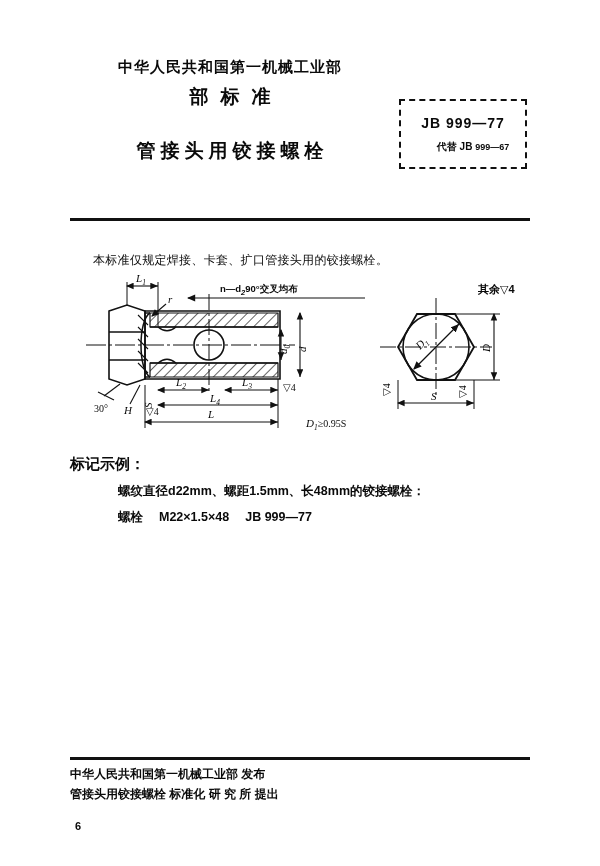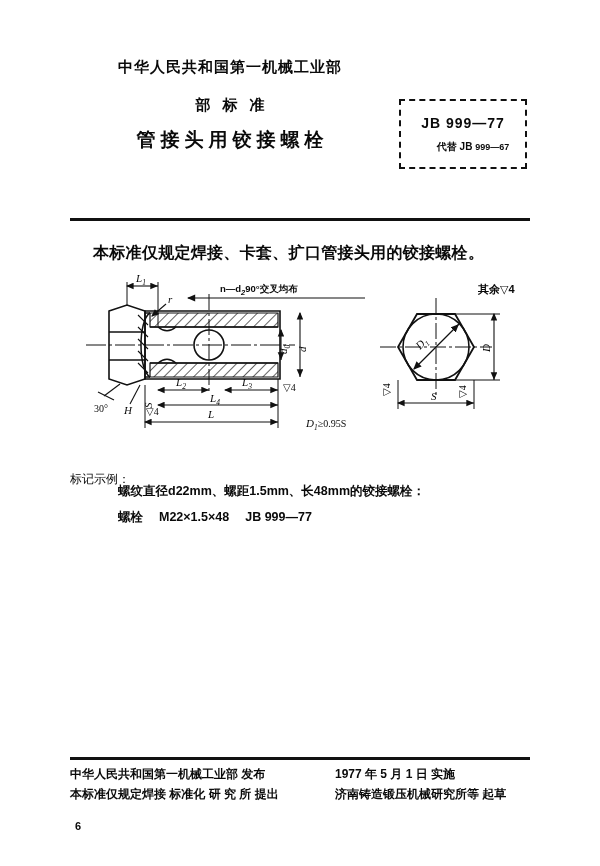--- a/index.html
+++ b/index.html
@@ -32,31 +32,31 @@
     text-align: center;
   }
   .ministry {
     font-size: 15px;
     font-weight: bold;
     letter-spacing: 1px;
     line-height: 1.2;
     white-space: nowrap;
   }
   .bu-biao-zhun {
-    font-size: 15px;
+    font-size: 19px;
     font-weight: bold;
     letter-spacing: 12px;
-    margin-top: 20px;
+    margin-top: 8px;
     padding-left: 12px;
   }
   .doc-title {
     font-size: 19px;
     font-weight: bold;
     letter-spacing: 5px;
-    margin-top: 12px;
+    margin-top: 28px;
     padding-left: 5px;
     white-space: nowrap;
   }
 
   
   .std-box {
     position: absolute;
     left: 399px;
     top: 99px;
     width: 128px;
@@ -98,35 +98,34 @@
     top: 757px;
     width: 460px;
     height: 3px;
     background: #111;
   }
 
   
   .scope-text {
     position: absolute;
     left: 93px;
-    top: 243px;
-    font-size: 16px;
-    font-weight: bold;
-    letter-spacing: 0.3px;
-    white-space: nowrap;
-  }
-
-  .mark-label {
-    position: absolute;
-    left: 70px;
-    top: 455px;
+    top: 252px;
     font-size: 12px;
     font-weight: normal;
-    white-space: nowrap;
-    margin-top: 16px;
+    letter-spacing: 0.3px;
+    white-space: nowrap;
+  }
+
+  .mark-label {
+    position: absolute;
+    left: 70px;
+    top: 455px;
+    font-size: 15px;
+    font-weight: bold;
+    white-space: nowrap;
   }
   .mark-line1 {
     position: absolute;
     left: 118px;
     top: 483px;
     font-size: 12.5px;
     font-weight: bold;
     white-space: nowrap;
   }
   .mark-line2 {
@@ -352,22 +351,18 @@
   </div>
 
   <div class="mark-label">标记示例：</div>
   <div class="mark-line1">螺纹直径d22mm、螺距1.5mm、长48mm的铰接螺栓：</div>
   <div class="mark-line2"><span>螺栓</span><span class="gap"></span><span>M22×1.5×48</span><span class="gap"></span><span>JB 999—77</span></div>
 
   <div class="rule-bottom"></div>
   <div class="footer">
     <div class="footer-col-left">
       <div class="footer-line">中华人民共和国第一机械工业部 发布</div>
-      <div class="footer-line">本标准仅规定焊接 标准化 研 究 所 提出</div>
-    </div>
-    <div class="footer-col-right">
-      <div class="footer-line">1977 年 5 月 1 日  实施</div>
-      <div class="footer-line">济南铸造锻压机械研究所等  起草</div>
+      <div class="footer-line">管接头用铰接螺栓 标准化 研 究 所 提出</div>
     </div>
   </div>
   <div class="page-number">6</div>
 
 </div>
 
 </body></html>

